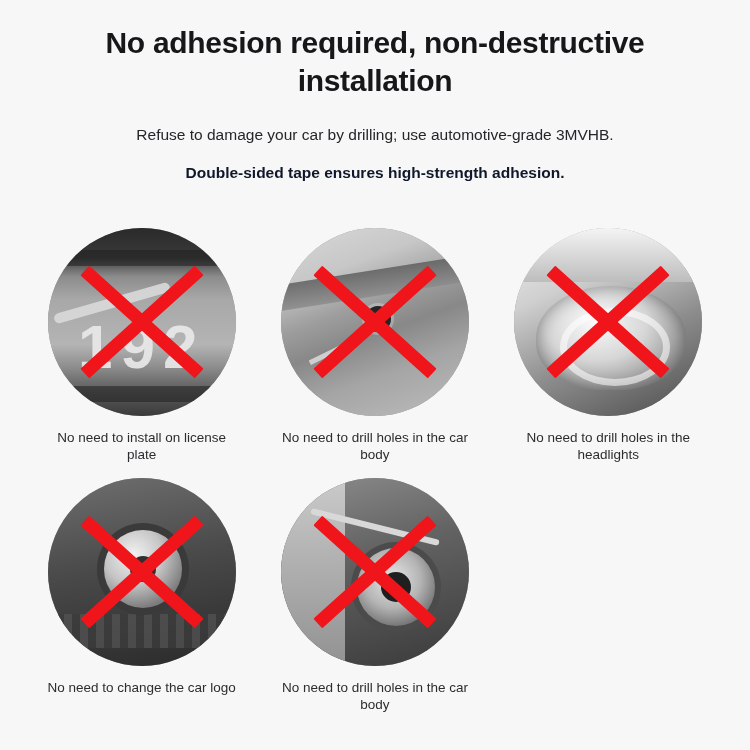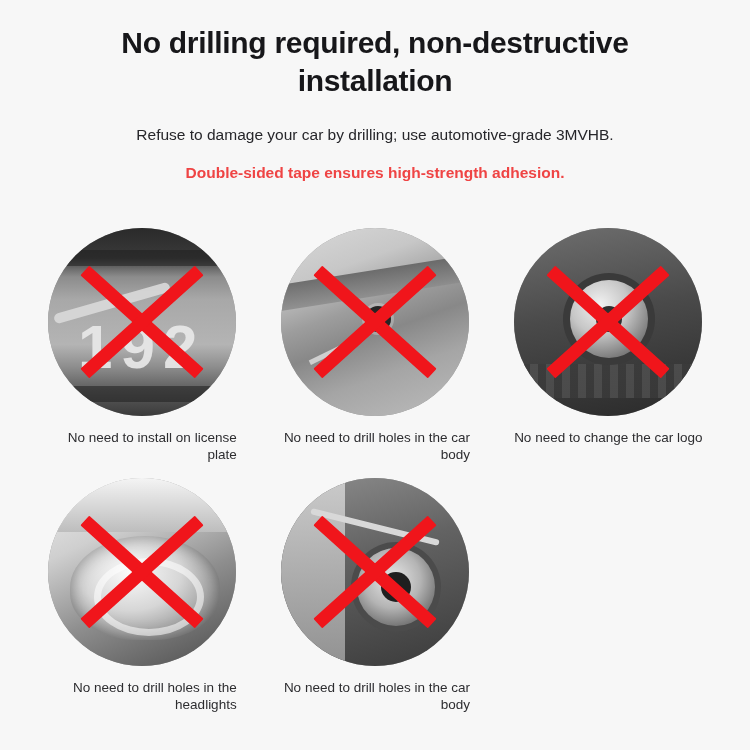--- a/index.html
+++ b/index.html
@@ -38,21 +38,21 @@
     font-weight: normal;
     text-align: center;
     margin-top: 26px;
     color: #26262a;
   }
   .sub2 {
     font-size: 15.5px;
     font-weight: bold;
     text-align: center;
     margin-top: 20px;
-    color: #ef4444;
+    color: #0f172a;
   }
 
   
   .grid {
     margin-top: 46px;
     display: grid;
     grid-template-columns: repeat(3, 1fr);
     row-gap: 14px;
     column-gap: 10px;
   }
@@ -66,21 +66,21 @@
     width: 188px;
     height: 188px;
     border-radius: 50%;
     overflow: hidden;
     background: #8f8f8f;
   }
   .caption {
     margin-top: 13px;
     font-size: 13.5px;
     line-height: 1.28;
-    text-align: right;
+    text-align: center;
     color: #2d2d30;
     max-width: 190px;
   }
 
   
   .cross {
     position: absolute;
     left: 0; top: 0;
     width: 100%;
     height: 100%;
@@ -291,21 +291,21 @@
     background: #d8d8d8;
     border-radius: 4px;
     transform: rotate(14deg);
   }
 </style>
 </head>
 <body>
 
 <div class="page">
 
-  <h1 class="headline">No drilling required, non-destructive installation</h1>
+  <h1 class="headline">No adhesion required, non-destructive installation</h1>
   <p class="sub1">Refuse to damage your car by drilling; use automotive-grade 3MVHB.</p>
   <p class="sub2">Double-sided tape ensures high-strength adhesion.</p>
 
   <div class="grid">
 
     <div class="cell">
       <div class="thumb">
         <div class="ph ph-plate">
           <div class="plate-bar" style="top:22px"></div>
           <div class="plate-cable"></div>
@@ -331,44 +331,44 @@
           <span class="a"></span>
             <span class="b"></span>
         </div>
       </div>
       <div class="caption">No need to drill holes in the car body</div>
     </div>
 
 
     <div class="cell">
       <div class="thumb">
+        <div class="ph ph-head">
+          <div class="head-top"></div>
+          <div class="head-lens"></div>
+        </div>
+        <div class="cross">
+          <span class="a"></span>
+            <span class="b"></span>
+        </div>
+      </div>
+      <div class="caption">No need to drill holes in the headlights</div>
+    </div>
+
+    <div class="cell">
+      <div class="thumb">
         <div class="ph ph-logo">
           <div class="logo-grille"></div>
           <div class="logo-ring"></div>
         </div>
         <div class="cross">
           <span class="a"></span>
             <span class="b"></span>
         </div>
       </div>
       <div class="caption">No need to change the car logo</div>
-    </div>
-
-    <div class="cell">
-      <div class="thumb">
-        <div class="ph ph-head">
-          <div class="head-top"></div>
-          <div class="head-lens"></div>
-        </div>
-        <div class="cross">
-          <span class="a"></span>
-            <span class="b"></span>
-        </div>
-      </div>
-      <div class="caption">No need to drill holes in the headlights</div>
     </div>
 
     <div class="cell">
       <div class="thumb">
         <div class="ph ph-socket">
           <div class="socket-panel"></div>
           <div class="socket-wire"></div>
           <div class="socket-ring"></div>
         </div>
         <div class="cross">

